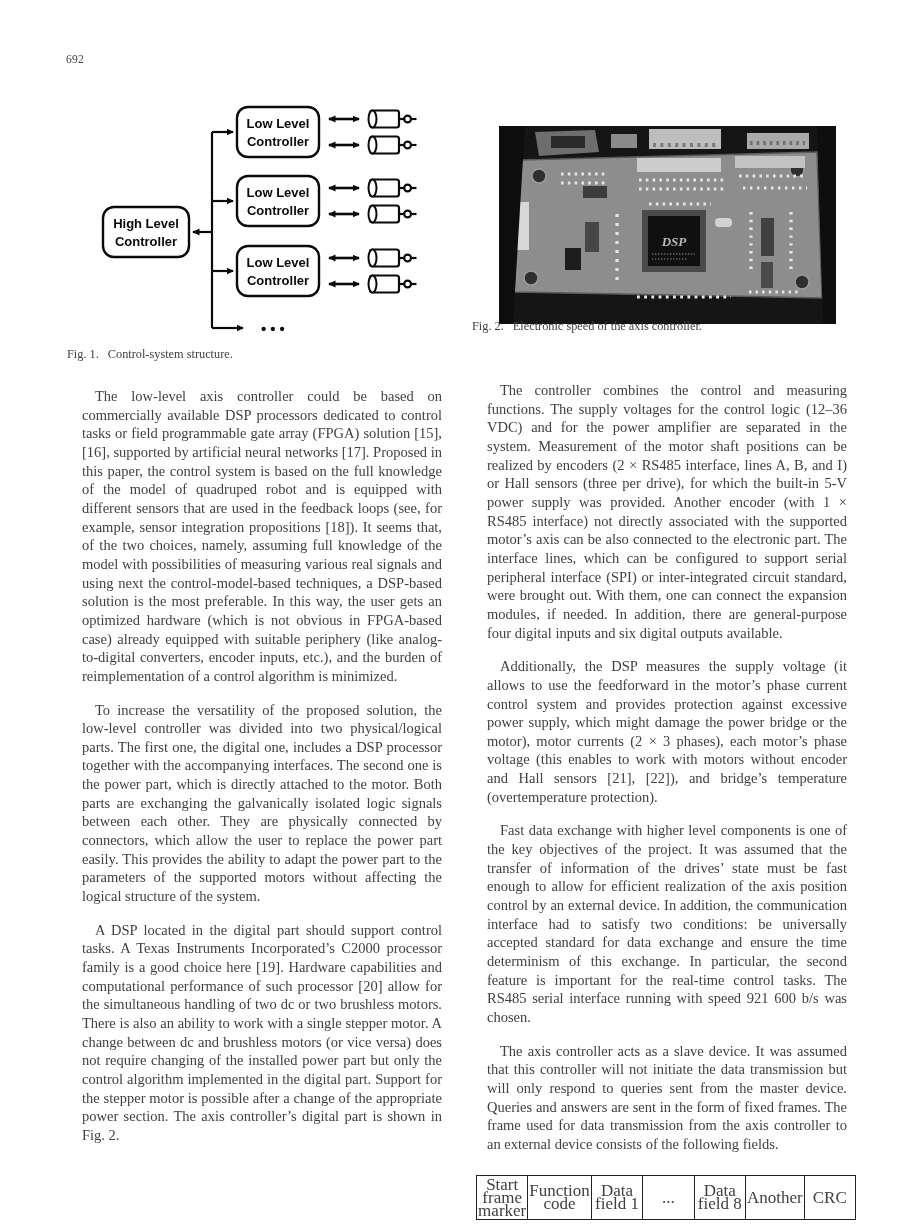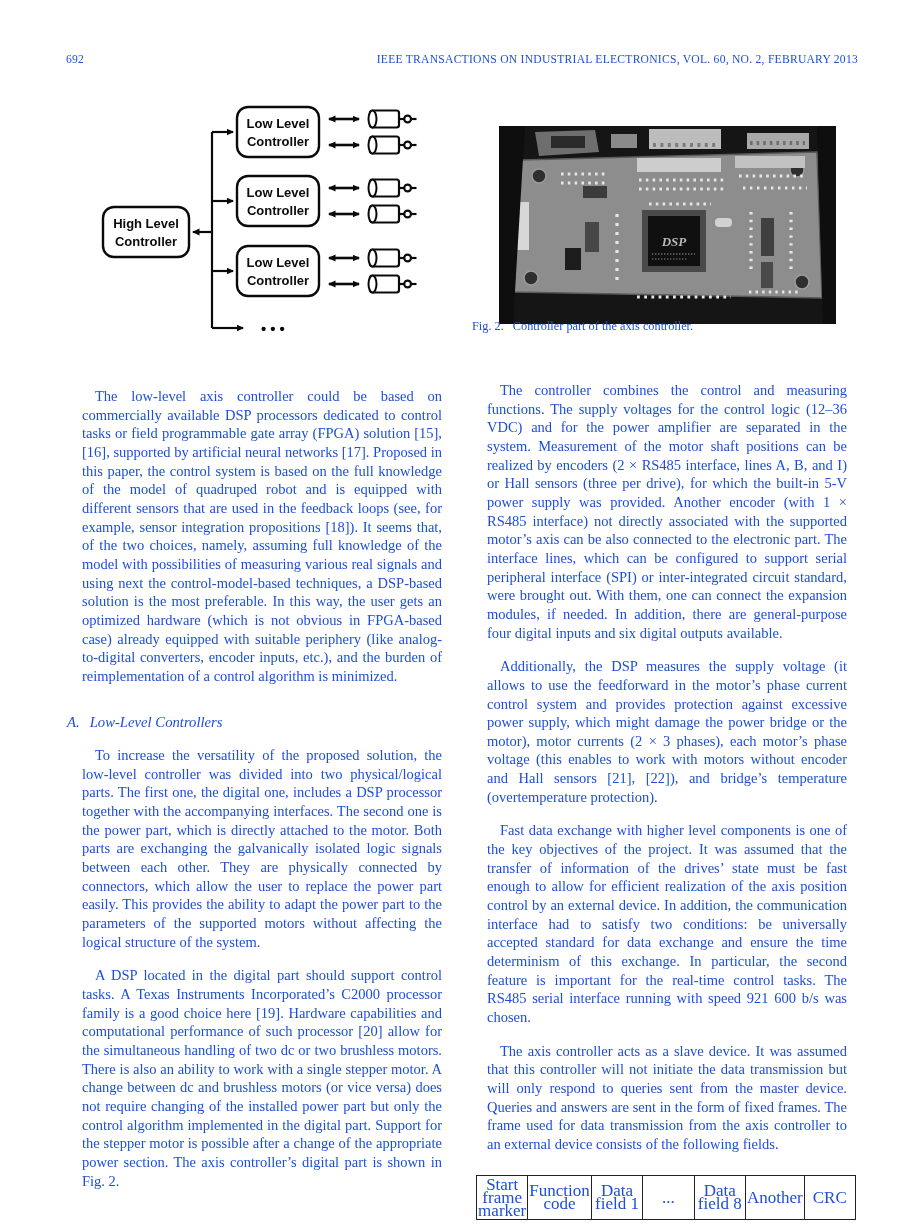--- a/index.html
+++ b/index.html
@@ -1,17 +1,17 @@
 <!DOCTYPE html>
 <html><head>
 <meta charset="utf-8">
 <style>
   html,body{margin:0;padding:0;background:#e8e8e8;}
   #page{position:relative;width:924px;height:1232px;background:#ffffff;
-        font-family:"Liberation Serif",serif;color:#1d4ed8;overflow:hidden;}
+        font-family:"Liberation Serif",serif;color:#404040;overflow:hidden;}
 
   
   .hdr{position:absolute;top:53px;left:66px;width:792px;display:flex;
        justify-content:space-between;font-size:11.6px;letter-spacing:.25px;}
 
   
   .col{position:absolute;width:390px;text-align:justify;
        font-size:14.5px;line-height:18.65px;}
   .col p{margin:15px;text-indent:13px;}
   #left-col{left:67px;top:372px;}
@@ -44,21 +44,20 @@
               padding:2px 1px;}
   .frame-cell:first-child{border-left:none;}
 </style>
 </head>
 <body>
 
 <div id="page">
 
   <div class="hdr">
     <span>692</span>
-    <span>IEEE TRANSACTIONS ON INDUSTRIAL ELECTRONICS, VOL. 60, NO. 2, FEBRUARY 2013</span>
   </div>
 
   <div id="fig1">
     <svg width="390" height="243" viewBox="0 0 390 243">
       <defs>
         <marker id="arr" markerWidth="9" markerHeight="8" refX="6.5" refY="3.5" orient="auto-start-reverse" markerUnits="userSpaceOnUse">
           <path d="M0,0 L7.5,3.5 L0,7 Z" fill="#0a0a0a"></path>
         </marker>
         <g id="motor">
           <rect x="1" y="-8.5" width="29" height="17" rx="2.5" fill="#fff" stroke="#0a0a0a" stroke-width="2.2"></rect>
@@ -114,20 +113,23 @@
       <use href="#motor" transform="translate(302,19)"></use>
       <use href="#motor" transform="translate(302,45)"></use>
       <use href="#motor" transform="translate(302,88)"></use>
       <use href="#motor" transform="translate(302,114)"></use>
       <use href="#motor" transform="translate(302,158)"></use>
       <use href="#motor" transform="translate(302,184)"></use>
 
       <text x="194" y="234" font-size="15" letter-spacing="4" font-family="Liberation Sans, sans-serif" font-weight="bold" fill="#0a0a0a">•••</text>
     </svg>
   </div>
+  <div id="fig1-cap" class="cap">
+    <span class="lbl">Fig. 1.</span><span>Control-system structure.</span>
+  </div>
 
   <div id="fig2">
     <svg width="337" height="198" viewBox="0 0 337 198">
       <rect width="337" height="198" fill="#151515"></rect>
 
       <g>
         <polygon points="36,6 96,4 100,26 40,30" fill="#6e6e6e"></polygon>
         <rect x="52" y="10" width="34" height="12" fill="#2a2a2a"></rect>
         <rect x="150" y="3" width="72" height="20" fill="#bdbdbd"></rect>
         <line x1="154" y1="19" x2="218" y2="19" stroke="#7c7c7c" stroke-width="4" stroke-dasharray="3 4.4"></line>
@@ -177,28 +179,25 @@
           <line x1="153" y1="128" x2="196" y2="128" stroke="#6a6a6a" stroke-width="1.6" stroke-dasharray="1.4 1.6"></line>
           <line x1="153" y1="133" x2="188" y2="133" stroke="#5e5e5e" stroke-width="1.6" stroke-dasharray="1.4 1.6"></line>
         </g>
       </g>
 
       <polygon points="0,0 26,0 14,198 0,198" fill="#0e0e0e"></polygon>
       <polygon points="318,0 337,0 337,198 324,198" fill="#0e0e0e"></polygon>
     </svg>
   </div>
   <div id="fig2-cap" class="cap">
-    <span class="lbl">Fig. 2.</span><span>Controller part of the axis controller.</span>
+    <span class="lbl">Fig. 2.</span><span>Electronic speed of the axis controller.</span>
   </div>
 
   <div id="left-col" class="col">
     <p>The low-level axis controller could be based on commercially available DSP processors dedicated to control tasks or field programmable gate array (FPGA) solution [15], [16], supported by artificial neural networks [17]. Proposed in this paper, the control system is based on the full knowledge of the model of quadruped robot and is equipped with different sensors that are used in the feedback loops (see, for example, sensor integration propositions [18]). It seems that, of the two choices, namely, assuming full knowledge of the model with possibilities of measuring various real signals and using next the control-model-based techniques, a DSP-based solution is the most preferable. In this way, the user gets an optimized hardware (which is not obvious in FPGA-based case) already equipped with suitable periphery (like analog-to-digital converters, encoder inputs, etc.), and the burden of reimplementation of a control algorithm is minimized.</p>
-    <div class="sec-head">
-      <span class="lbl">A.</span><span>Low-Level Controllers</span>
-    </div>
     <p>To increase the versatility of the proposed solution, the low-level controller was divided into two physical/logical parts. The first one, the digital one, includes a DSP processor together with the accompanying interfaces. The second one is the power part, which is directly attached to the motor. Both parts are exchanging the galvanically isolated logic signals between each other. They are physically connected by connectors, which allow the user to replace the power part easily. This provides the ability to adapt the power part to the parameters of the supported motors without affecting the logical structure of the system.</p>
     <p>A DSP located in the digital part should support control tasks. A Texas Instruments Incorporated’s C2000 processor family is a good choice here [19]. Hardware capabilities and computational performance of such processor [20] allow for the simultaneous handling of two dc or two brushless motors. There is also an ability to work with a single stepper motor. A change between dc and brushless motors (or vice versa) does not require changing of the installed power part but only the control algorithm implemented in the digital part. Support for the stepper motor is possible after a change of the appropriate power section. The axis controller’s digital part is shown in Fig. 2.</p>
   </div>
 
   <div id="right-col" class="col">
     <p>The controller combines the control and measuring functions. The supply voltages for the control logic (12–36 VDC) and for the power amplifier are separated in the system. Measurement of the motor shaft positions can be realized by encoders (2 × RS485 interface, lines A, B, and I) or Hall sensors (three per drive), for which the built-in 5-V power supply was provided. Another encoder (with 1 × RS485 interface) not directly associated with the supported motor’s axis can be also connected to the electronic part. The interface lines, which can be configured to support serial peripheral interface (SPI) or inter-integrated circuit standard, were brought out. With them, one can connect the expansion modules, if needed. In addition, there are general-purpose four digital inputs and six digital outputs available.</p>
     <p>Additionally, the DSP measures the supply voltage (it allows to use the feedforward in the motor’s phase current control system and provides protection against excessive power supply, which might damage the power bridge or the motor), motor currents (2 × 3 phases), each motor’s phase voltage (this enables to work with motors without encoder and Hall sensors [21], [22]), and bridge’s temperature (overtemperature protection).</p>
     <p>Fast data exchange with higher level components is one of the key objectives of the project. It was assumed that the transfer of information of the drives’ state must be fast enough to allow for efficient realization of the axis position control by an external device. In addition, the communication interface had to satisfy two conditions: be universally accepted standard for data exchange and ensure the time determinism of this exchange. In particular, the second feature is important for the real-time control tasks. The RS485 serial interface running with speed 921 600 b/s was chosen.</p>
     <p>The axis controller acts as a slave device. It was assumed that this controller will not initiate the data transmission but will only respond to queries sent from the master device. Queries and answers are sent in the form of fixed frames. The frame used for data transmission from the axis controller to an external device consists of the following fields.</p>
 

